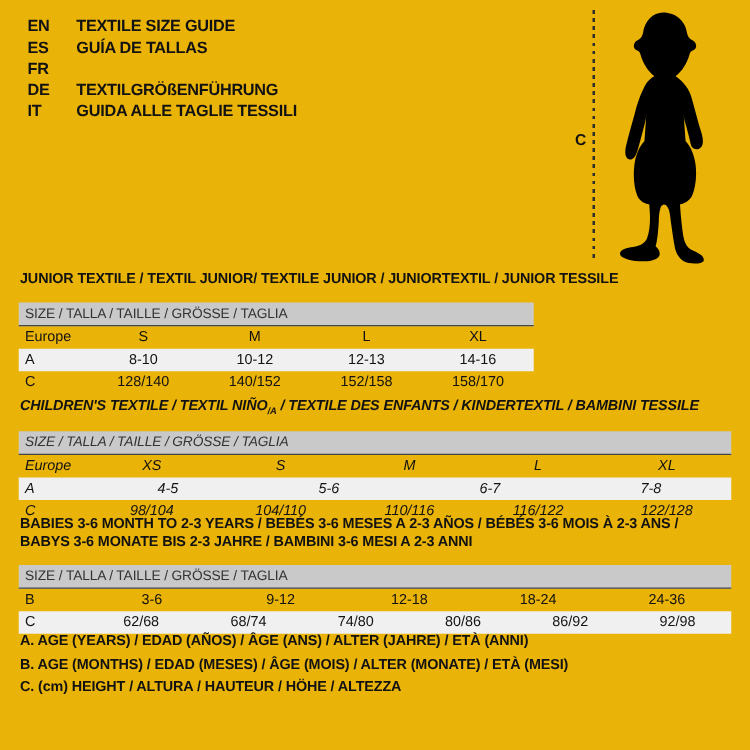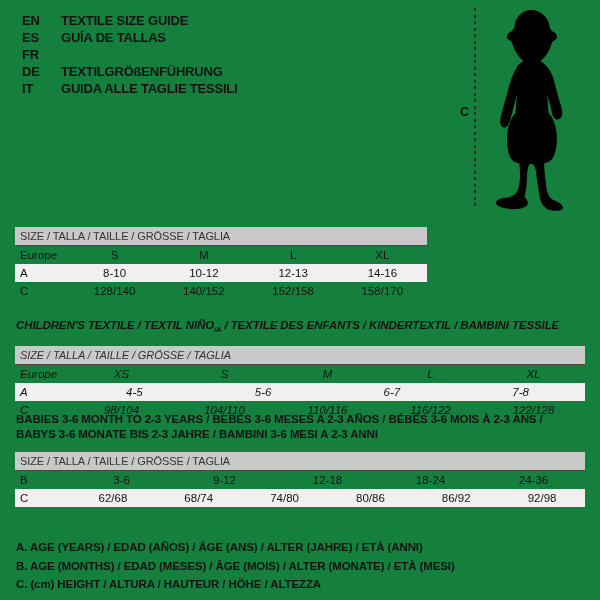--- a/index.html
+++ b/index.html
@@ -10,21 +10,21 @@
   }
   html,body{margin:0;padding:0;}
   body{
     font-family:"Liberation Sans", sans-serif;
     color:var(--text);
     background:#ffffff;
   }
   .canvas{
     position:relative;
     width:600px;height:600px;
-    background:#15803d;
+    background:#eab308;
     overflow:hidden;
   }
 
   
   .lang-block{
     position:absolute;left:22px;top:12px;
     font-size:13px;font-weight:bold;letter-spacing:-0.2px;
   }
   .lang-row{display:flex;height:17px;line-height:17px;}
   .lang-code{width:39px;}
@@ -67,21 +67,21 @@
 
   #table-0{top:216px;width:412px;}
   #table-0 .band{margin-top:11px;}
   #table-1{top:318px;width:570px;font-style:italic;}
   #table-1 .band{margin-top:12px;}
   #table-2{top:412px;width:570px;}
   #table-2 .band{margin-top:10px;}
 
   
   .footnotes{
-    position:absolute;left:16px;top:538px;
+    position:absolute;left:16px;top:504px;
     font-size:11.5px;font-weight:bold;letter-spacing:-0.1px;
   }
   .footnote{height:18.5px;line-height:18.5px;white-space:nowrap;}
 </style>
 </head>
 <body>
 
 <div class="canvas">
 
   <div class="lang-block" id="lang-block">
@@ -157,20 +157,23 @@
         C35,55.5 37,54 39,53
         C34,49 30,43 28,36
         C27.5,33.5 26.5,33 24.5,32
         C21.5,30.5 22,25.5 26,24
         C28,23 29.5,21 30,18
         C31,9 38,2 46,2 Z"></path>
     </svg>
   </div>
 
   <section class="size-section" id="table-0">
+    <div class="sec-title">
+        <div class="title-line"><span>JUNIOR TEXTILE / TEXTIL JUNIOR/ TEXTILE JUNIOR / JUNIORTEXTIL / JUNIOR TESSILE</span></div>
+      </div>
     <div class="band"><span class="band-label">SIZE / TALLA / TAILLE / GRÖSSE / TAGLIA</span></div>
     <div class="rows">
         <div class="row">
           <div class="cell label">Europe</div>
           <div class="cell val">S</div>
           <div class="cell val">M</div>
           <div class="cell val">L</div>
           <div class="cell val">XL</div>
         </div>
         <div class="row shaded">

